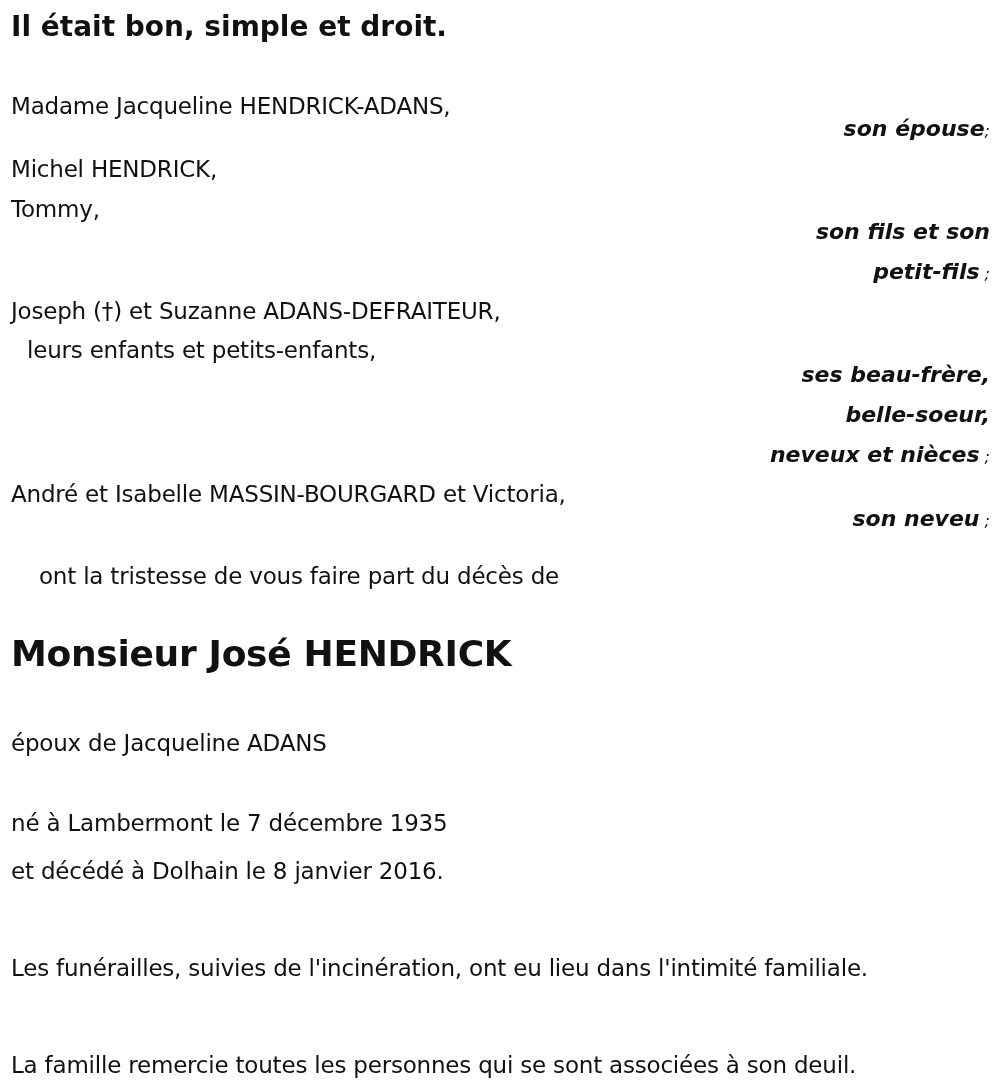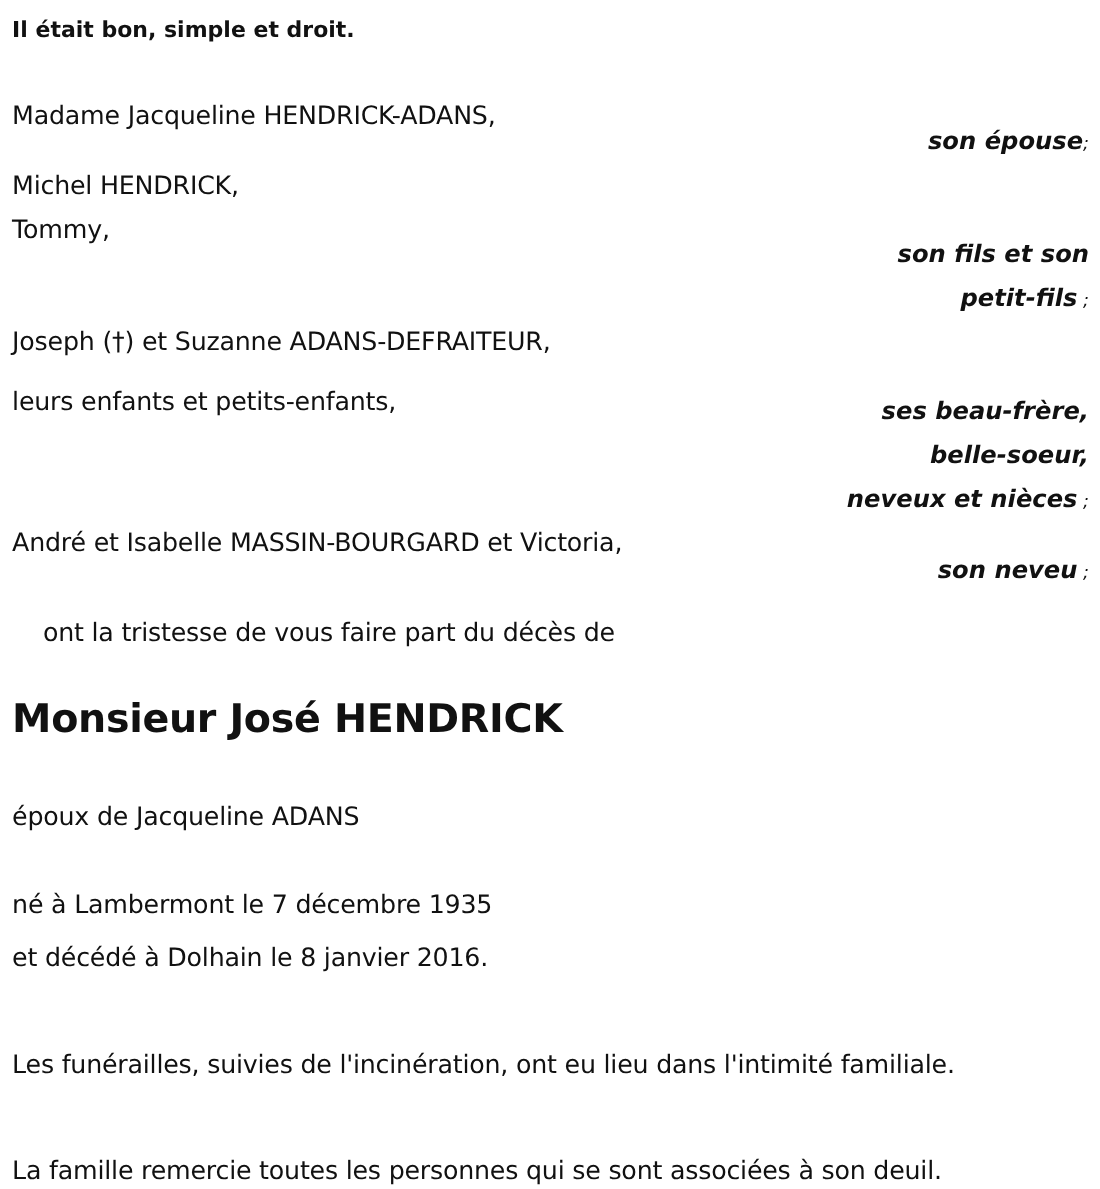--- a/index.html
+++ b/index.html
@@ -34,21 +34,21 @@
       text-align: right;
     }
     .right .semi {
       font-weight: normal;
       font-size: 16px;
     }
     .motto {
       position: absolute;
       left: 11px;
       top: 12px;
-      font-size: 20px;
+      font-size: 28px;
       line-height: 30px;
       font-weight: bold;
       white-space: nowrap;
     }
     .name-title {
       position: absolute;
       left: 11px;
       top: 632px;
       font-size: 36px;
       line-height: 44px;
@@ -74,21 +74,21 @@
 
   <div class="line" style="top:92px;text-align:center;">Madame Jacqueline HENDRICK-ADANS,</div>
   <div class="right" style="top:115px;"><span>son épouse</span><span class="semi">;</span></div>
 
   <div class="line" style="top:155px;">Michel HENDRICK,</div>
   <div class="line" style="top:195px;">Tommy,</div>
   <div class="right" style="top:218px;"><span>son fils et son</span></div>
   <div class="right" style="top:258px;"><span>petit-fils</span><span class="semi"> ;</span></div>
 
   <div class="line" style="top:297px;">Joseph (†) et Suzanne ADANS-DEFRAITEUR,</div>
-  <div class="line" style="top:352px;">leurs enfants et petits-enfants,</div>
+  <div class="line" style="top:336px;margin-left:16px;">leurs enfants et petits-enfants,</div>
   <div class="right" style="top:361px;"><span>ses beau-frère,</span></div>
   <div class="right" style="top:401px;"><span>belle-soeur,</span></div>
   <div class="right" style="top:441px;"><span>neveux et nièces</span><span class="semi"> ;</span></div>
 
   <div class="line" style="top:480px;">André et Isabelle MASSIN-BOURGARD et Victoria,</div>
   <div class="right" style="top:505px;"><span>son neveu</span><span class="semi"> ;</span></div>
 
   <div class="line" style="top:562px;margin-left:28px;">ont la tristesse de vous faire part du décès de</div>
 
   <div class="name-title">Monsieur José HENDRICK</div>

